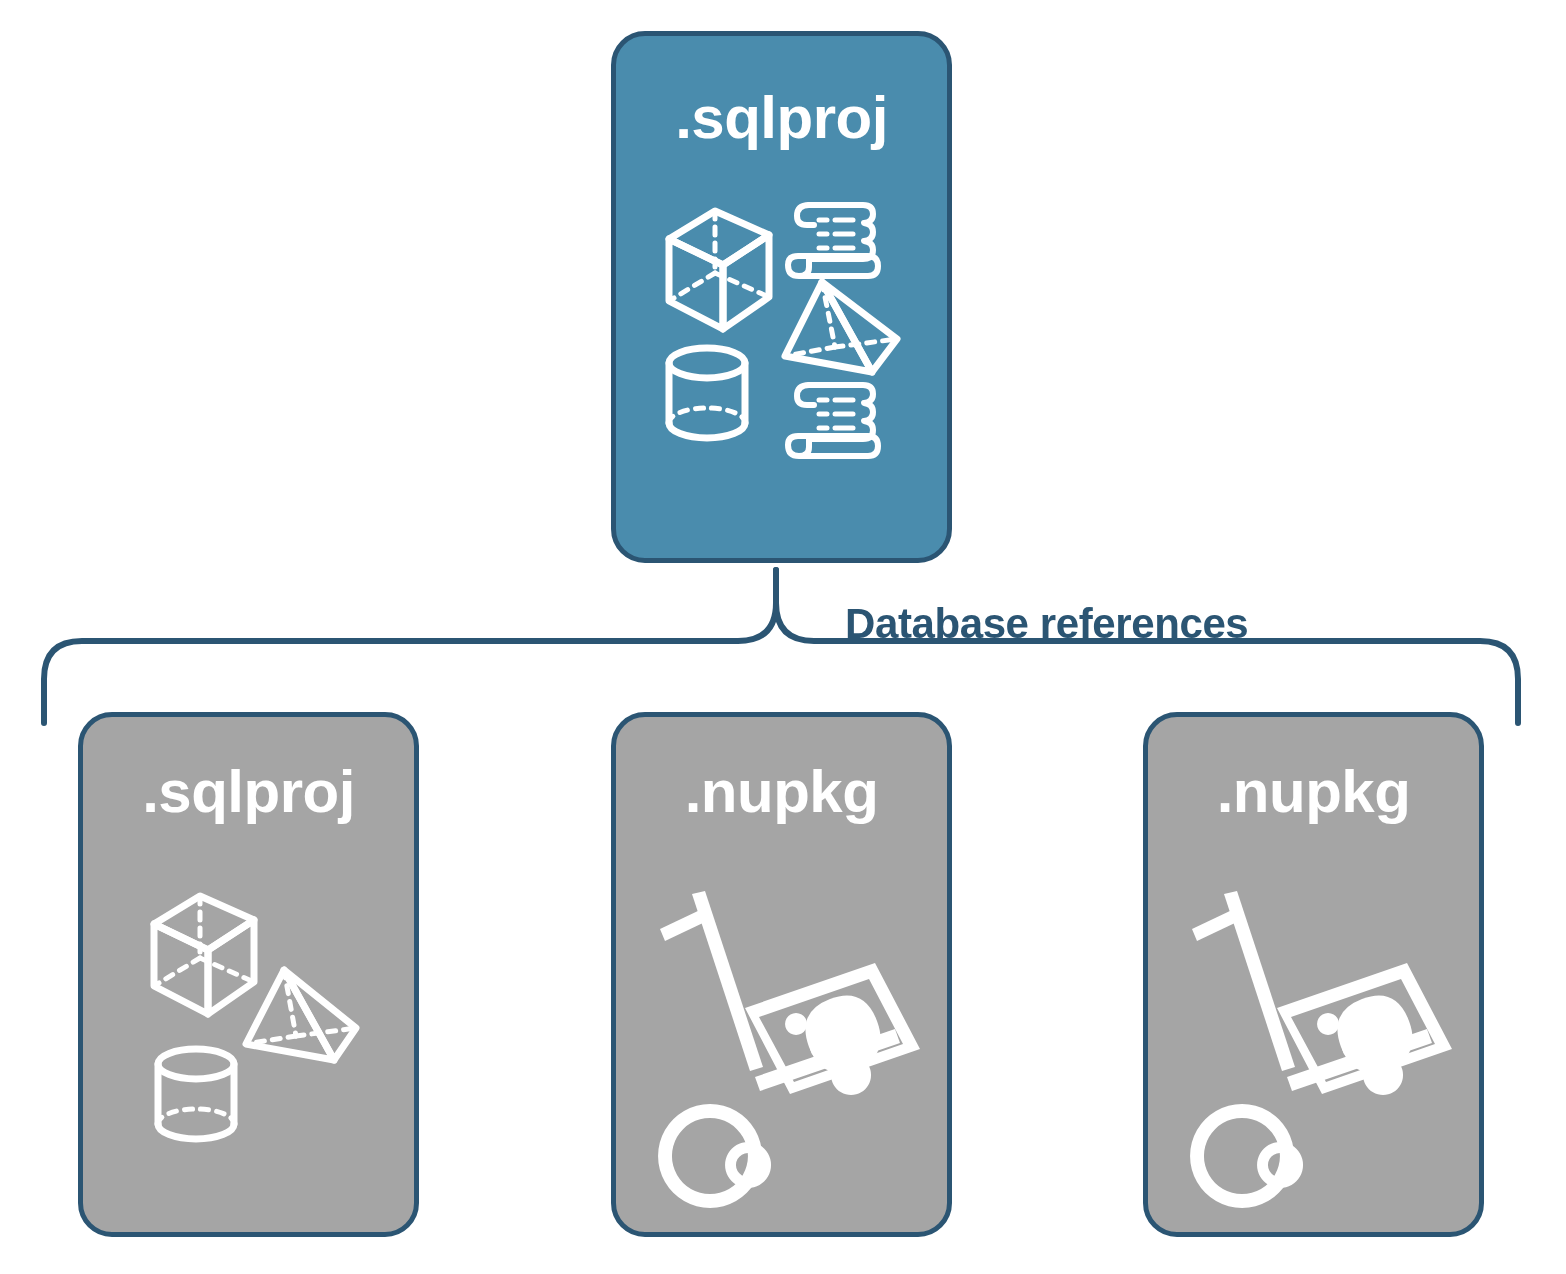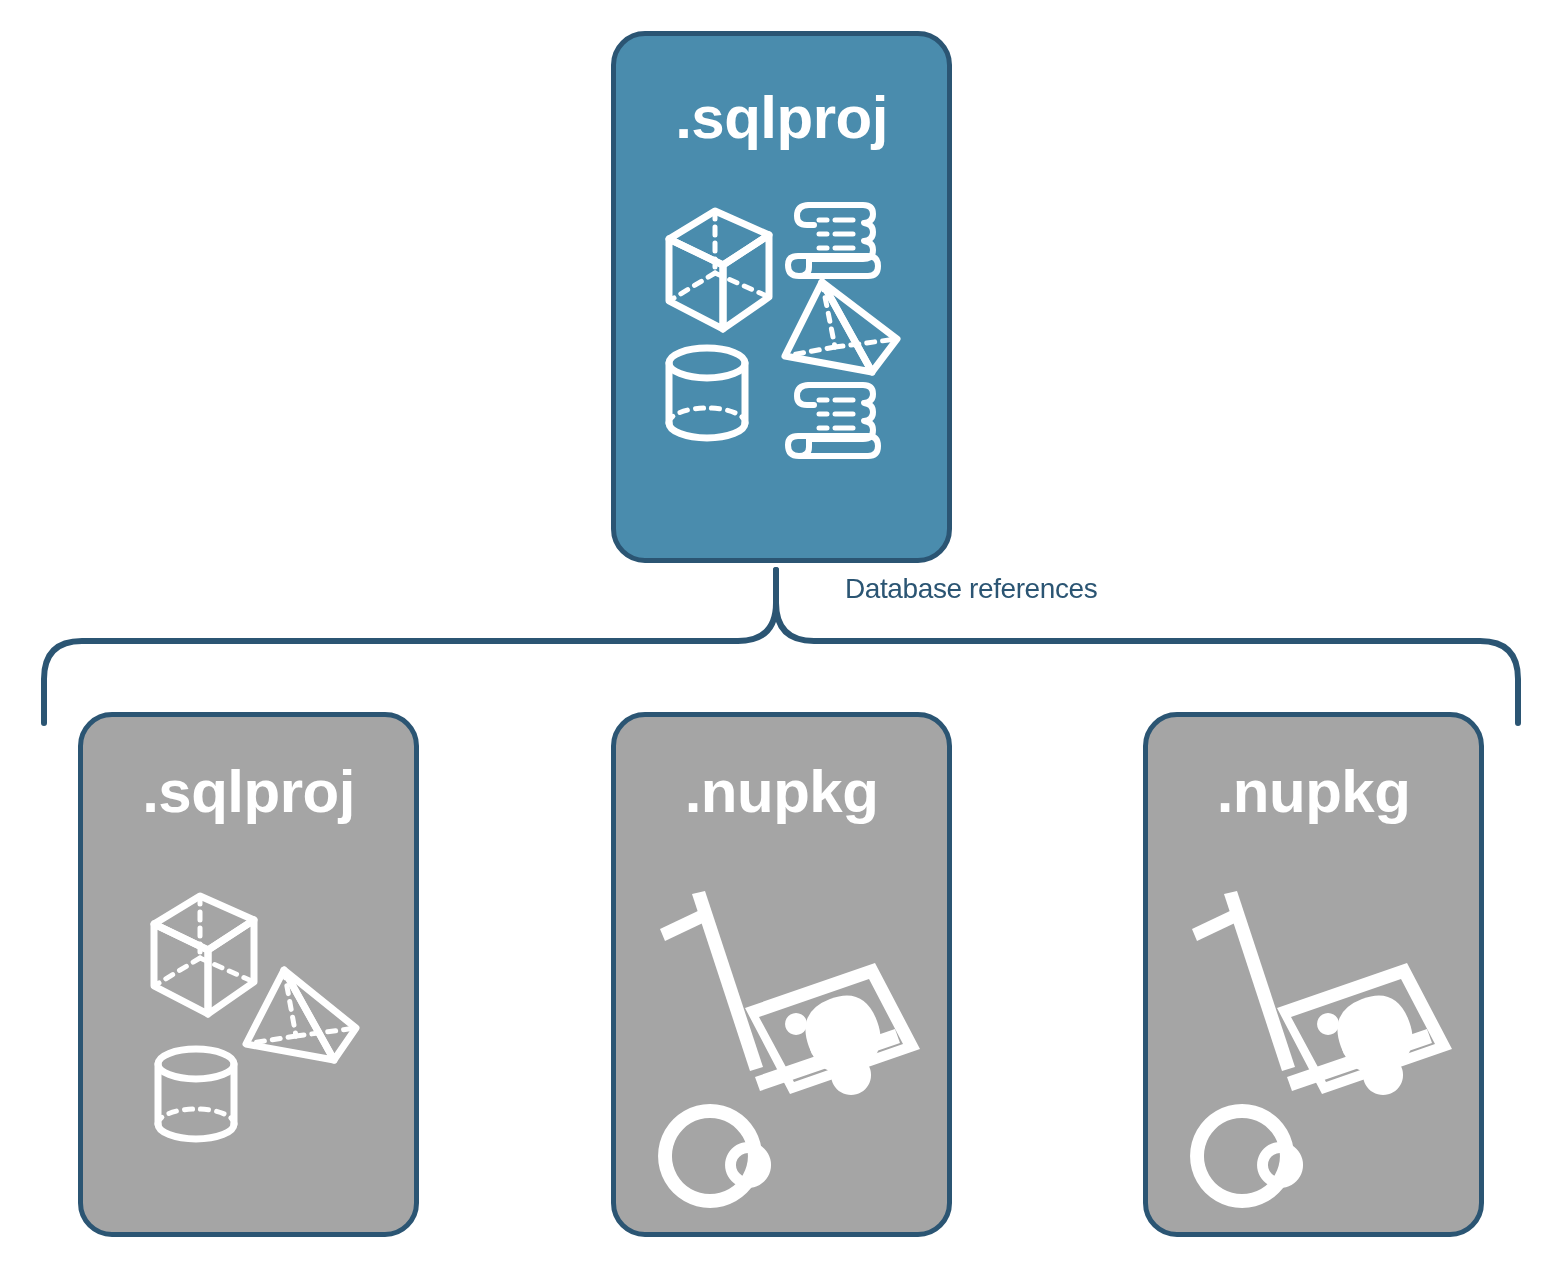--- a/index.html
+++ b/index.html
@@ -75,23 +75,23 @@
     position: absolute;
     left: 0; top: 555px;
     width: 1566px; height: 180px;
     pointer-events: none;
   }
 
   
   #ref-label {
     position: absolute;
     left: 845px;
-    top: 573px;
-    font-size: 28px;
-    font-weight: normal;
+    top: 600px;
+    font-size: 42px;
+    font-weight: bold;
     color: #2b5573;
     letter-spacing: -0.4px;
     white-space: nowrap;
     user-select: none;
   }
 
   svg { display: block; overflow: visible; }
 </style>
 </head>
 <body>

